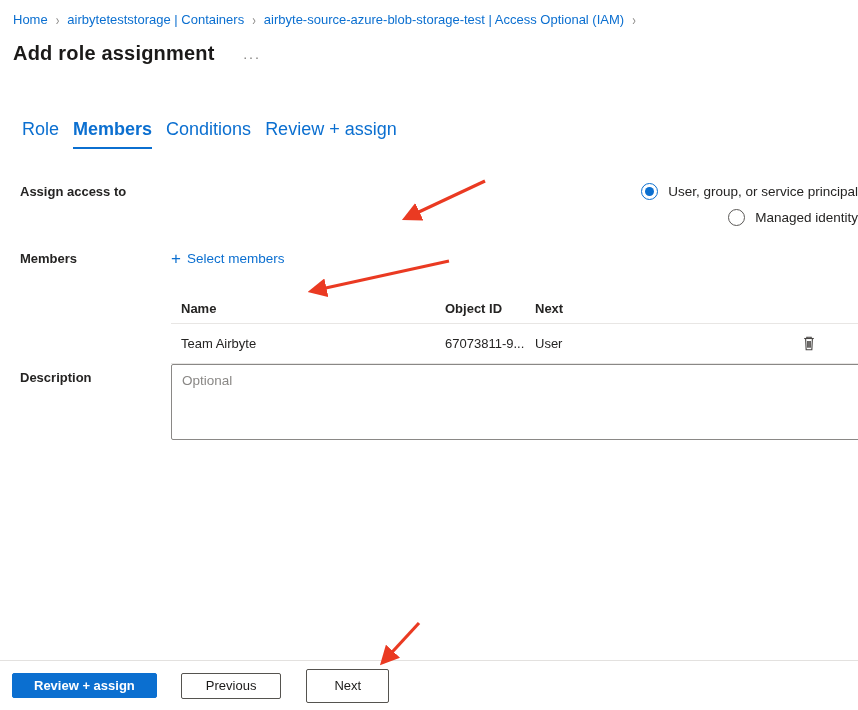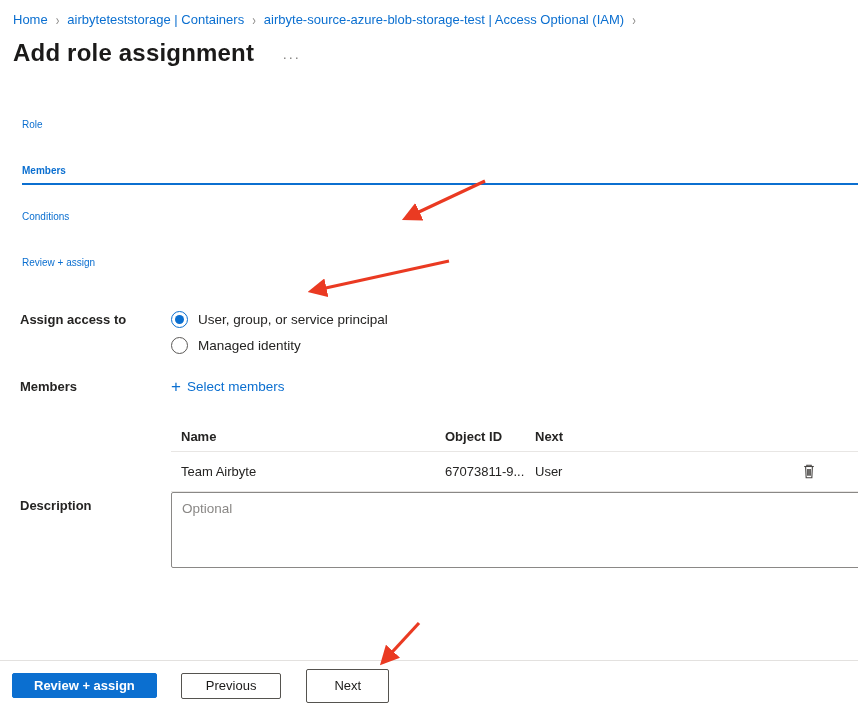--- a/index.html
+++ b/index.html
@@ -16,39 +16,39 @@
     font-family:"Liberation Sans","DejaVu Sans",sans-serif;color:var(--text);}
   .page{position:relative;width:858px;height:710px;border-radius:22px;}
 
   
   .breadcrumb{padding:12px 0 0 13px;font-size:13px;display:flex;align-items:center;white-space:nowrap;}
   .breadcrumb a{color:var(--accent);text-decoration:none;cursor:pointer;}
   .bc-sep{color:#8a8886;margin:0 8px;font-size:11px;transform:scaleY(1.3);display:inline-block;}
 
   
   .title-row{margin:12px 0 0 13px;display:flex;align-items:center;}
-  .page-title{font-size:24px;font-weight:700;color:#1b1a19;letter-spacing:.2px;line-height:28px;}
+  .page-title{font-size:20px;font-weight:700;color:#1b1a19;letter-spacing:.2px;line-height:28px;}
   .more-btn{margin-left:28px;color:#8a8886;font-size:15px;letter-spacing:1px;cursor:pointer;line-height:10px;padding-top:8px;}
 
   
-  .tabs{margin:52px 0 0 22px;display:flex;gap:26px;font-size:10px;flex-direction:column;}
+  .tabs{margin:52px 0 0 22px;display:flex;gap:14px;font-size:18px;}
   .tab{color:var(--accent);padding-bottom:7px;border-bottom:2px solid transparent;cursor:pointer;}
   .tab.active{font-weight:700;border-bottom-color:var(--accent);}
 
   
   .form{margin-top:29px;}
   .form-row{display:flex;align-items:flex-start;}
   .label-col{width:171px;min-width:171px;padding-left:20px;font-size:13px;font-weight:700;line-height:18px;}
   .content-col{flex:1;min-width:0;}
   .value-text{font-size:13.5px;line-height:18px;color:var(--text);}
   .row-role{margin-bottom:22px;}
   .row-assign{margin-bottom:20px;}
   .row-assign .label-col{padding-top:5px;}
 
-  .radio-option{display:flex;align-items:center;height:26px;cursor:pointer;}
+  .radio-option{display:flex;align-items:center;height:26px;cursor:pointer;justify-content:flex-end;}
   .radio-circle{width:17px;height:17px;border-radius:50%;border:1px solid #5b5957;background:#fff;
     display:inline-flex;align-items:center;justify-content:center;margin-right:10px;flex:0 0 auto;}
   .radio-circle.selected{border:1.5px solid var(--accent);}
   .radio-circle.selected::after{content:"";width:9px;height:9px;border-radius:50%;background:var(--accent);}
   .radio-label{font-size:13.5px;}
 
   .select-members{display:inline-flex;align-items:center;color:var(--accent);cursor:pointer;font-size:13.5px;line-height:18px;}
   .plus-glyph{font-size:17px;font-weight:400;margin-right:6px;line-height:14px;}
 
   

